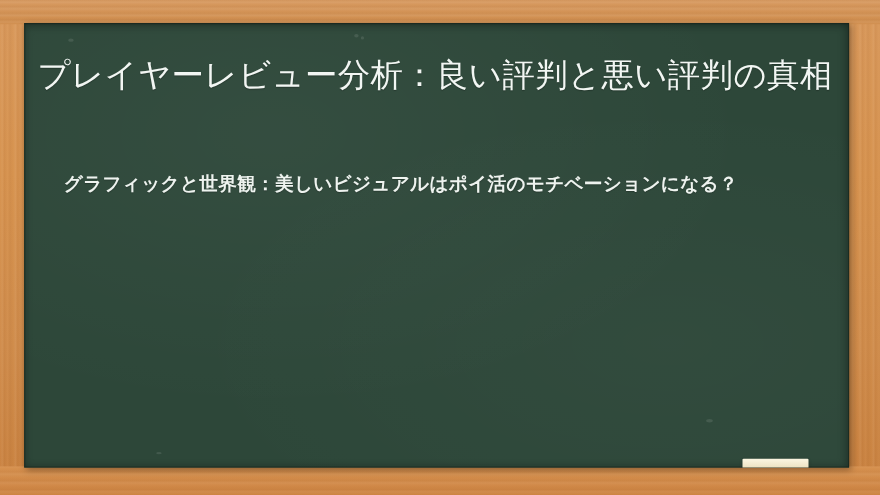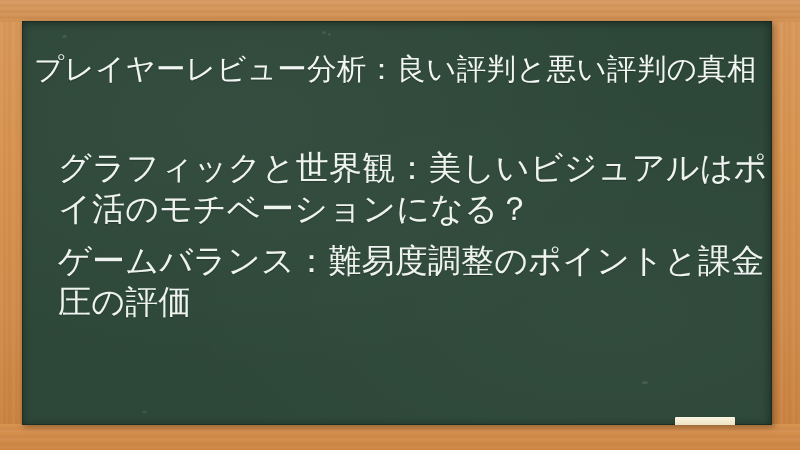--- a/index.html
+++ b/index.html
@@ -100,26 +100,27 @@
   }
 
   .items {
     position: absolute;
     left: 12px;
     top: 126px;
     width: 736px;
   }
   .item {
     color: #eef3ef;
-    font-size: 33px;
+    font-size: 17px;
     line-height: 41px;
     letter-spacing: 0.2px;
     padding-left: 24px;
     margin-bottom: 11px;
     text-shadow: 0 1px 1px rgba(0,0,0,0.22);
+    font-weight: bold;
   }
 
   
   .chalk {
     position: absolute;
     left: 653px;
     top: 396px;
     width: 60px;
     height: 11px;
     background: linear-gradient(180deg, #fbf6e2 0%, #efe6c8 60%, #e3d7b4 100%);
@@ -150,19 +151,18 @@
     <div class="dust" style="left:40px;  top:14px;  width:5px;  height:3px;"></div>
     <div class="dust" style="left:300px; top:10px;  width:4px;  height:3px;"></div>
     <div class="dust" style="left:306px; top:12px;  width:3px;  height:3px;"></div>
     <div class="dust" style="left:620px; top:360px; width:6px;  height:3px;"></div>
     <div class="dust" style="left:120px; top:390px; width:5px;  height:2px;"></div>
 
     <h1 class="title">プレイヤーレビュー分析：良い評判と悪い評判の真相</h1>
 
     <div class="items">
       <div class="item">グラフィックと世界観：美しいビジュアルはポイ活のモチベーションになる？</div>
-      <div class="item">ゲームバランス：難易度調整のポイントと課金圧の評価</div>
     </div>
 
     <div class="chalk"></div>
   </div>
 
 </div>
 
 </body></html>

